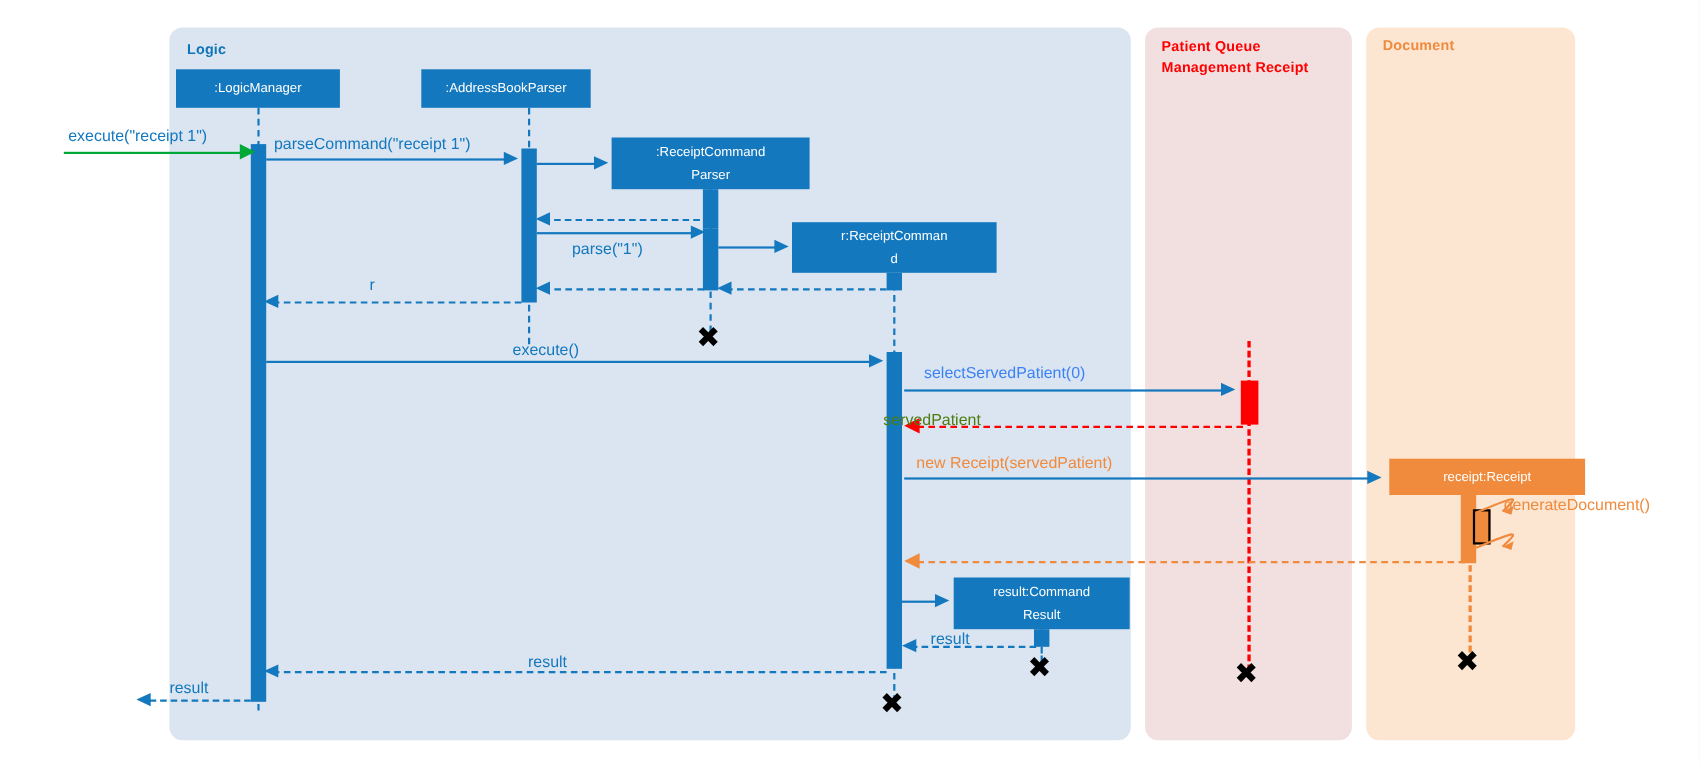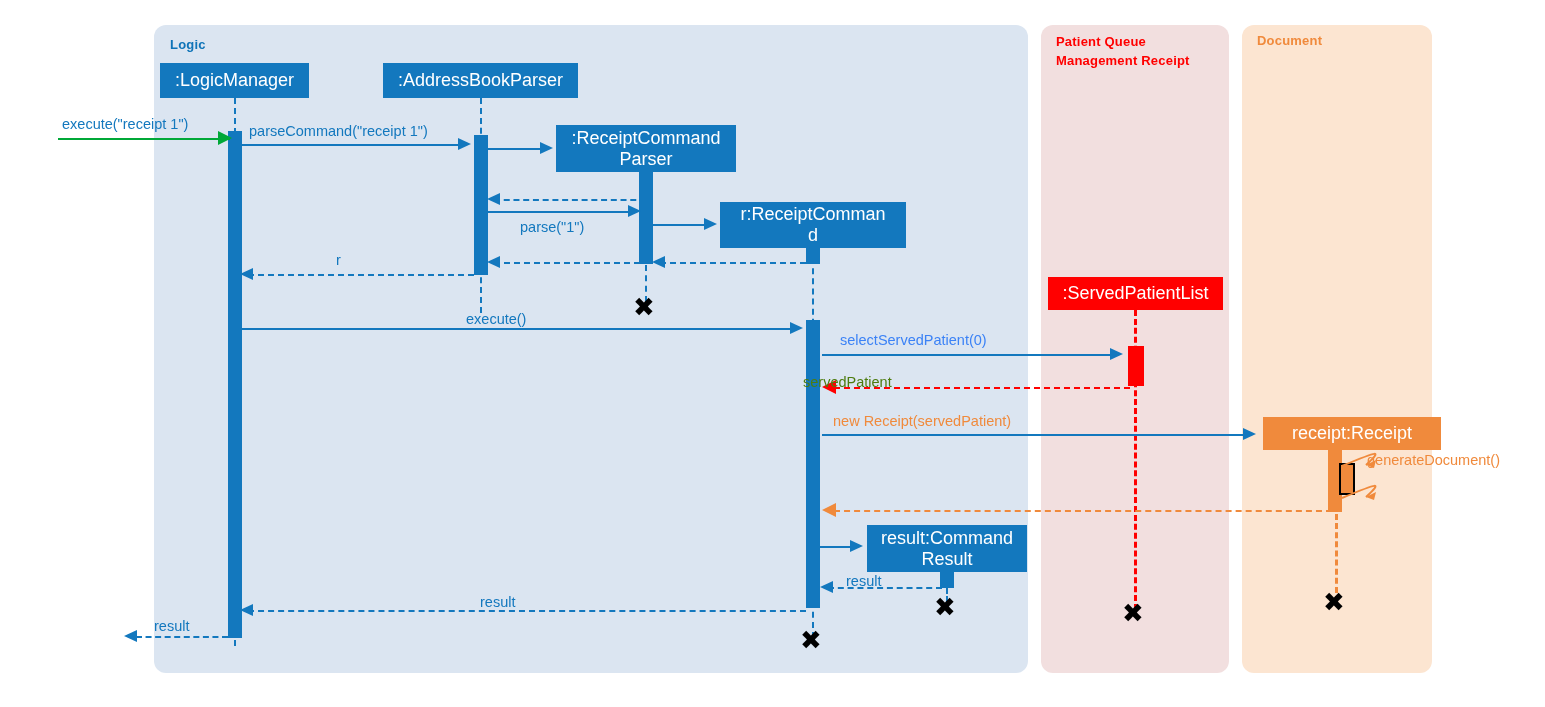--- a/index.html
+++ b/index.html
@@ -1,21 +1,21 @@
 <!DOCTYPE html>
 <html><head>
 <meta charset="utf-8">
 <style>
   html,body{margin:0;padding:0;background:#ffffff;}
   body{font-family:"Liberation Sans",sans-serif;}
   #canvas{position:relative;width:1545px;height:707px;overflow:hidden;background:#fff;}
   .panel{position:absolute;border-radius:12px;}
   .panel-title{position:absolute;font-weight:bold;font-size:13px;line-height:16px;letter-spacing:.2px;text-align:center;}
   .obox{position:absolute;box-sizing:border-box;display:flex;align-items:center;justify-content:center;
-        text-align:center;color:#fff;font-size:18px;line-height:21px;padding:2px 6px;}
+        text-align:center;color:#fff;font-size:12px;line-height:21px;padding:2px 6px;}
   .lifeline{position:absolute;width:0;border-left-width:2px;border-left-style:dashed;}
   .act{position:absolute;}
   .msg{position:absolute;height:0;border-top-width:2px;border-top-style:solid;}
   .msg.dashed{border-top-style:dashed;}
   .lbl{position:absolute;font-size:14.5px;line-height:17px;white-space:nowrap;}
   .arrowhead{position:absolute;width:0;height:0;}
   .xmark{position:absolute;font-weight:bold;color:#000;font-size:26px;line-height:26px;
          font-family:"DejaVu Sans",sans-serif;}
   .selfcall{position:absolute;}
 </style>
@@ -50,37 +50,34 @@
   <div class="act" style="left:806px;top:320px;width:14px;height:288px;background:#1378be;"></div>
   <div class="act" style="left:1128px;top:346px;width:16px;height:40px;background:#ff0000;"></div>
   <div class="act" style="left:1328px;top:450px;width:14px;height:62px;background:#f08a3c;"></div>
   <div class="act" style="left:1339px;top:463px;width:16px;height:32px;background:#f08a3c;border:2px solid #000;box-sizing:border-box;"></div>
   <div class="act" style="left:940px;top:572px;width:14px;height:16px;background:#1378be;"></div>
 
   <div class="obox" style="left:160px;top:63px;width:149px;height:35px;background:#1378be;">
     <span>:LogicManager</span>
   </div>
 
-  <div class="obox" style="left:383px;top:63px;width:195px;height:35px;background:#1378be;">
+  <div class="obox" style="left:383px;top:63px;width:154px;height:35px;background:#1378be;">
     <span>:AddressBookParser</span>
   </div>
 
   <div class="obox" style="left:720px;top:202px;width:186px;height:46px;background:#1378be;flex-direction:column;">
     <span>r:ReceiptComman</span>
     <span>d</span>
   </div>
 
   <div class="obox" style="left:556px;top:125px;width:180px;height:47px;background:#1378be;flex-direction:column;">
     <span>:ReceiptCommand</span>
     <span>Parser</span>
   </div>
 
-  <div class="obox" style="left:1048px;top:277px;width:175px;height:33px;background:#ff0000;">
-    <span>:ServedPatientList</span>
-  </div>
 
   <div class="obox" style="left:1263px;top:417px;width:178px;height:33px;background:#f08a3c;">
     <span>receipt:Receipt</span>
   </div>
 
   <div class="obox" style="left:867px;top:525px;width:160px;height:47px;background:#1378be;flex-direction:column;">
     <span>result:Command</span>
     <span>Result</span>
   </div>
 

